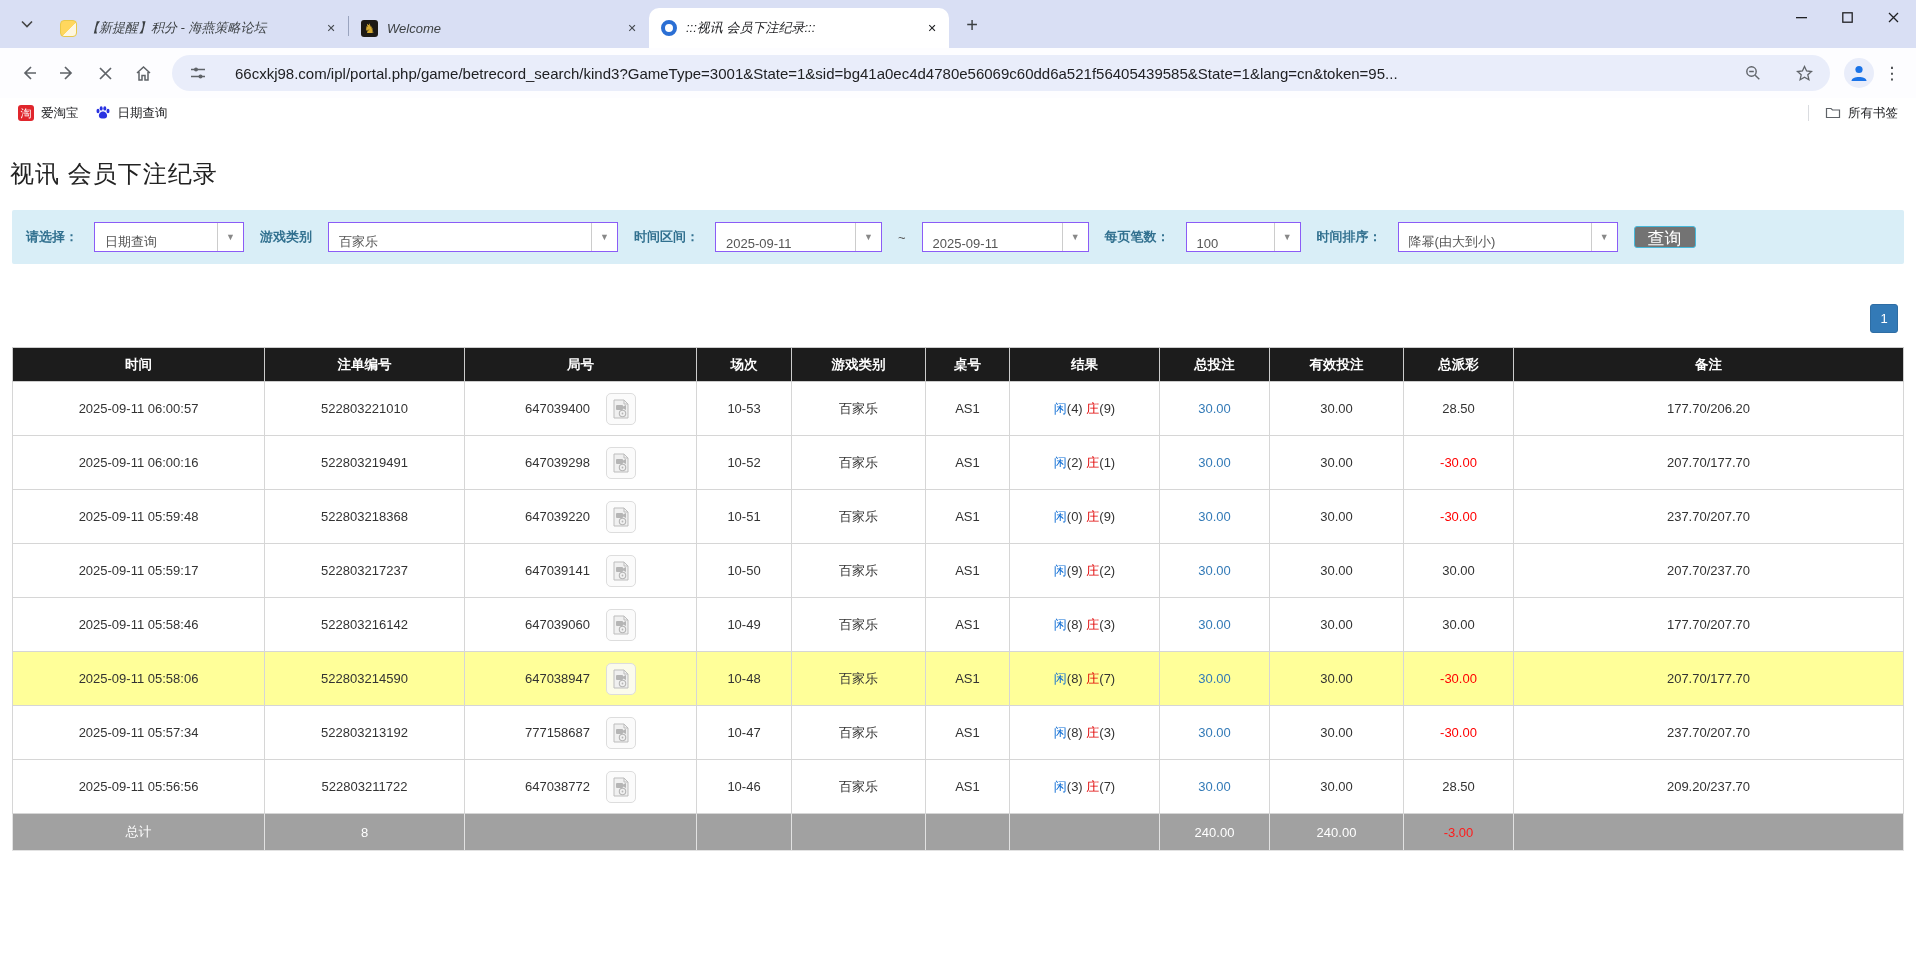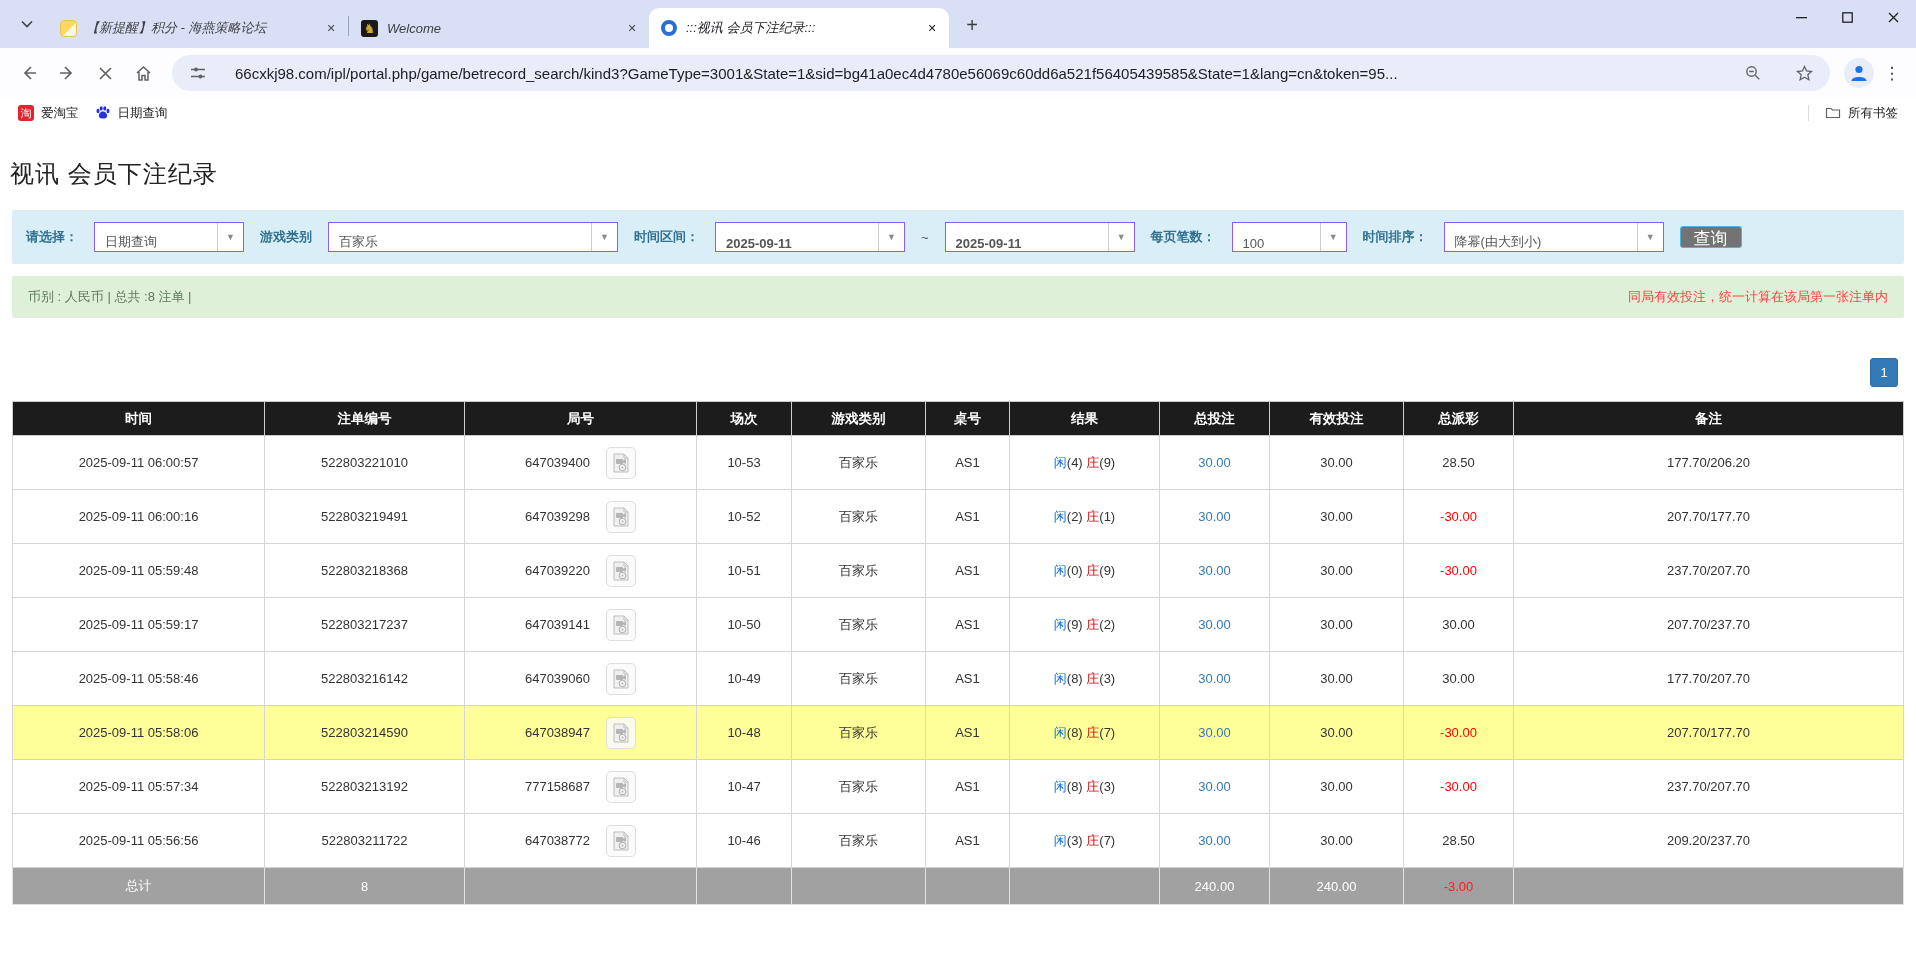--- a/index.html
+++ b/index.html
@@ -41,21 +41,21 @@
 
   
   .content { background:#fff; }
   .page-title { font-size:24px; font-weight:400; color:#222; padding:30px 0 0 10px; letter-spacing:1px; }
 
   .filter-bar { margin:20px 12px 0; background:#d9eef7; height:54px; display:flex; align-items:center; padding:0 14px; gap:16px; border-radius:2px; }
   .f-label { font-size:13px; font-weight:bold; color:#31708f; white-space:nowrap; }
   .f-select { background:#fff; border:1px solid #8b5cf6; height:30px; display:flex; align-items:flex-end; cursor:pointer; }
   .f-select .f-val { padding:0 10px; font-size:13px; color:#555; flex:1; white-space:nowrap; }
   .f-select .f-arrow { width:26px; height:100%; border-left:1px solid #ccc; display:flex; align-items:center; justify-content:center; color:#888; font-size:9px; }
-  .w-150 { width:150px; } .w-290 { width:290px; } .w-185 { width:190px;font-weight:bold; } .w-115 { width:115px; } .w-220 { width:220px; }
+  .w-150 { width:150px; } .w-290 { width:290px; } .w-185 { width:167px; } .w-115 { width:115px; } .w-220 { width:220px; }
   .f-tilde { color:#555; font-size:13px; }
   .query-btn { background:#737373; color:#fff; border:1px solid #46b8da; border-radius:3px; height:22px; padding:0 13px; font-size:17px; cursor:pointer; }
 
   .info-bar { margin:12px 12px 0; background:#dff0d8; height:42px; display:flex; align-items:center; justify-content:space-between; padding:0 16px; border-radius:2px; }
   .info-left { font-size:13px; color:#5c7a5f; }
   .info-right { font-size:13px; color:#ff4343; }
 
   .pager-row { display:flex; justify-content:flex-end; padding:40px 18px 0 0; }
   .page-num { min-width:28px; height:29px; background:#337ab7; color:#fff; border:1px solid #2e6da4; display:flex; align-items:center; justify-content:center; font-size:13px; border-radius:3px; cursor:pointer; }
 
@@ -236,24 +236,20 @@
 
     <span class="f-label">时间排序：</span>
     <div class="f-select w-220">
       <span class="f-val">降幂(由大到小)</span>
       <span class="f-arrow">▼</span>
     </div>
 
     <button class="query-btn">查询</button>
   </div>
 
-  <div class="info-bar">
-    <span class="info-left">币别 : 人民币 | 总共 :8 注单 |</span>
-    <span class="info-right">同局有效投注，统一计算在该局第一张注单内</span>
-  </div>
 
   <div class="pager-row">
     <div class="page-num">1</div>
   </div>
 
   <table class="records">
     <colgroup>
       <col style="width:252px">
         <col style="width:200px">
         <col style="width:232px">

